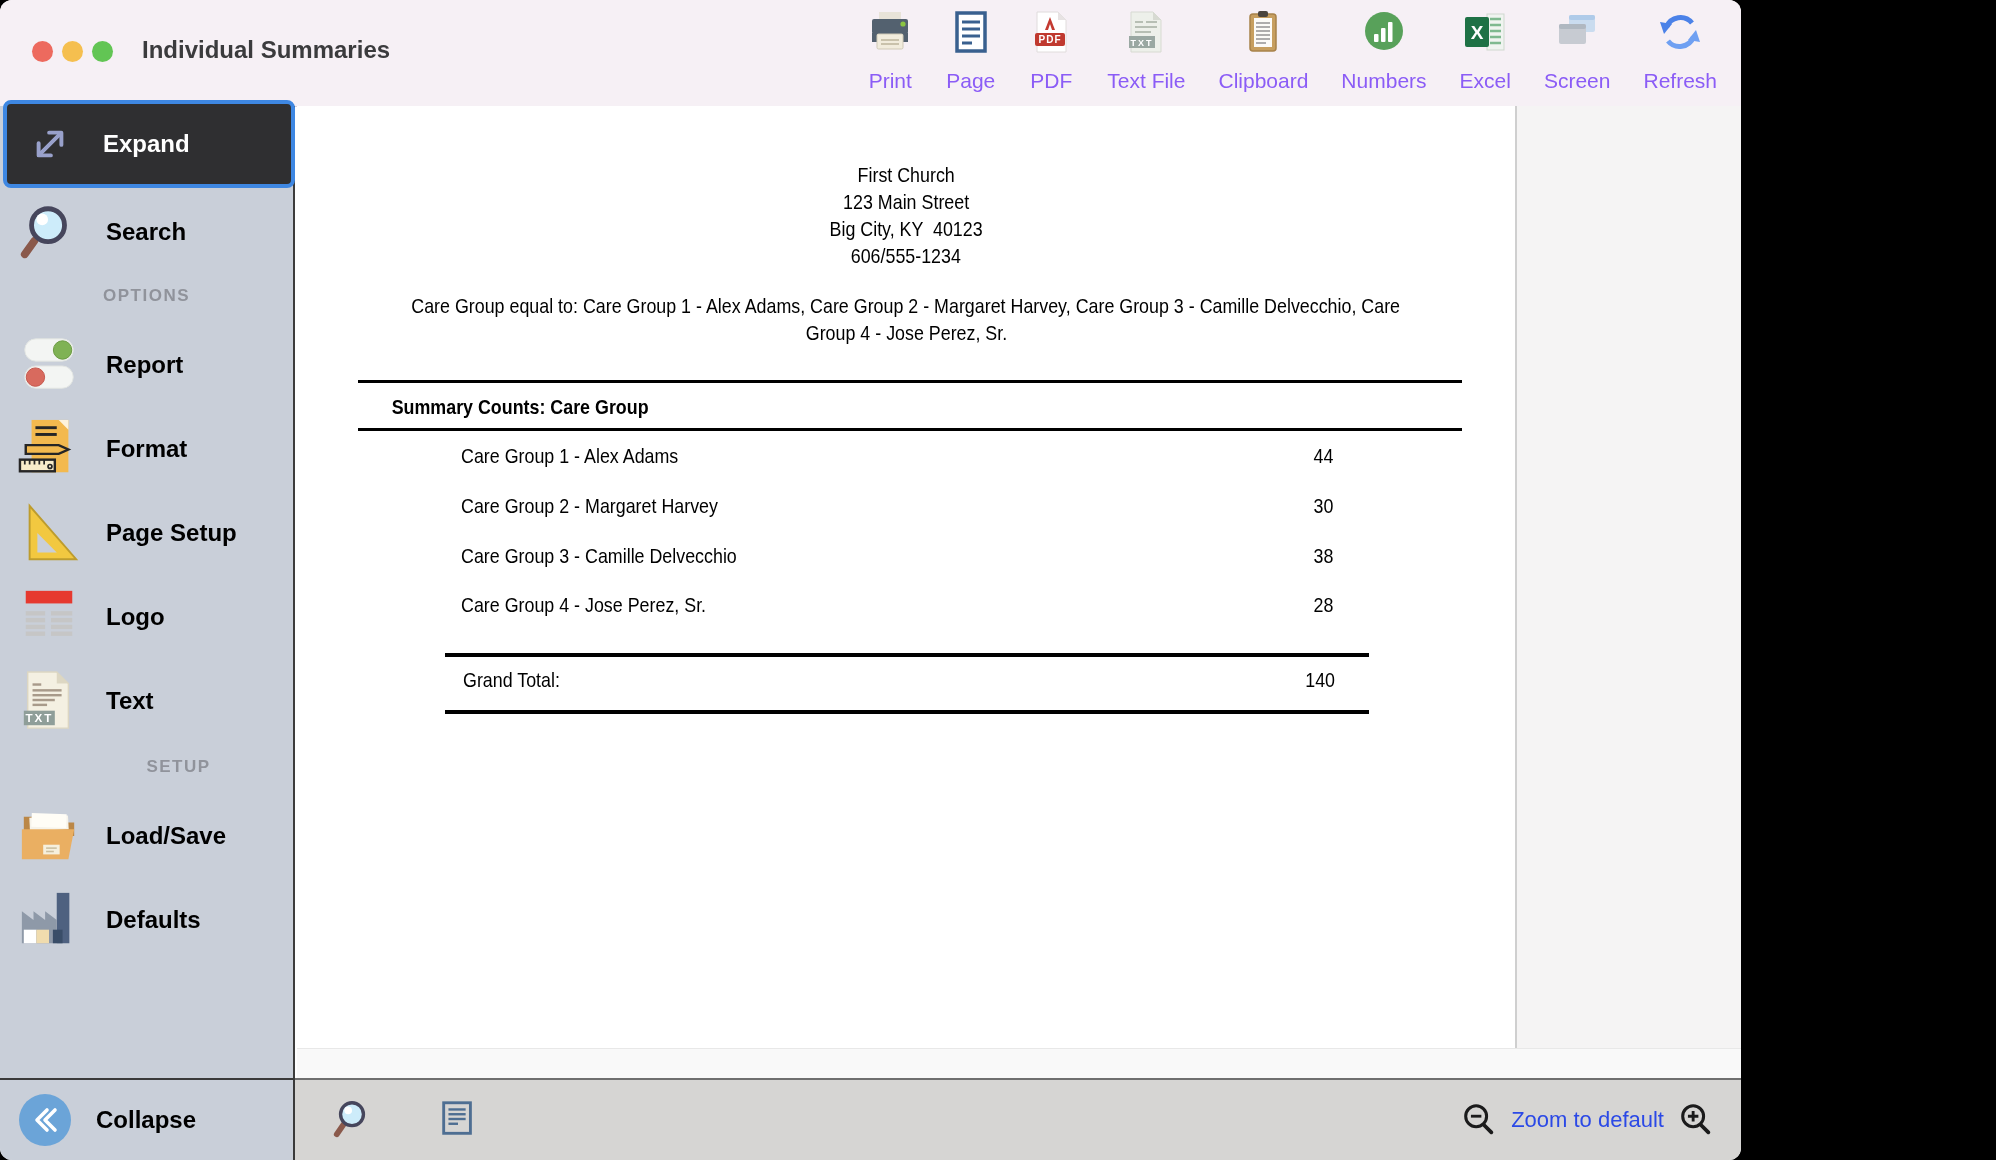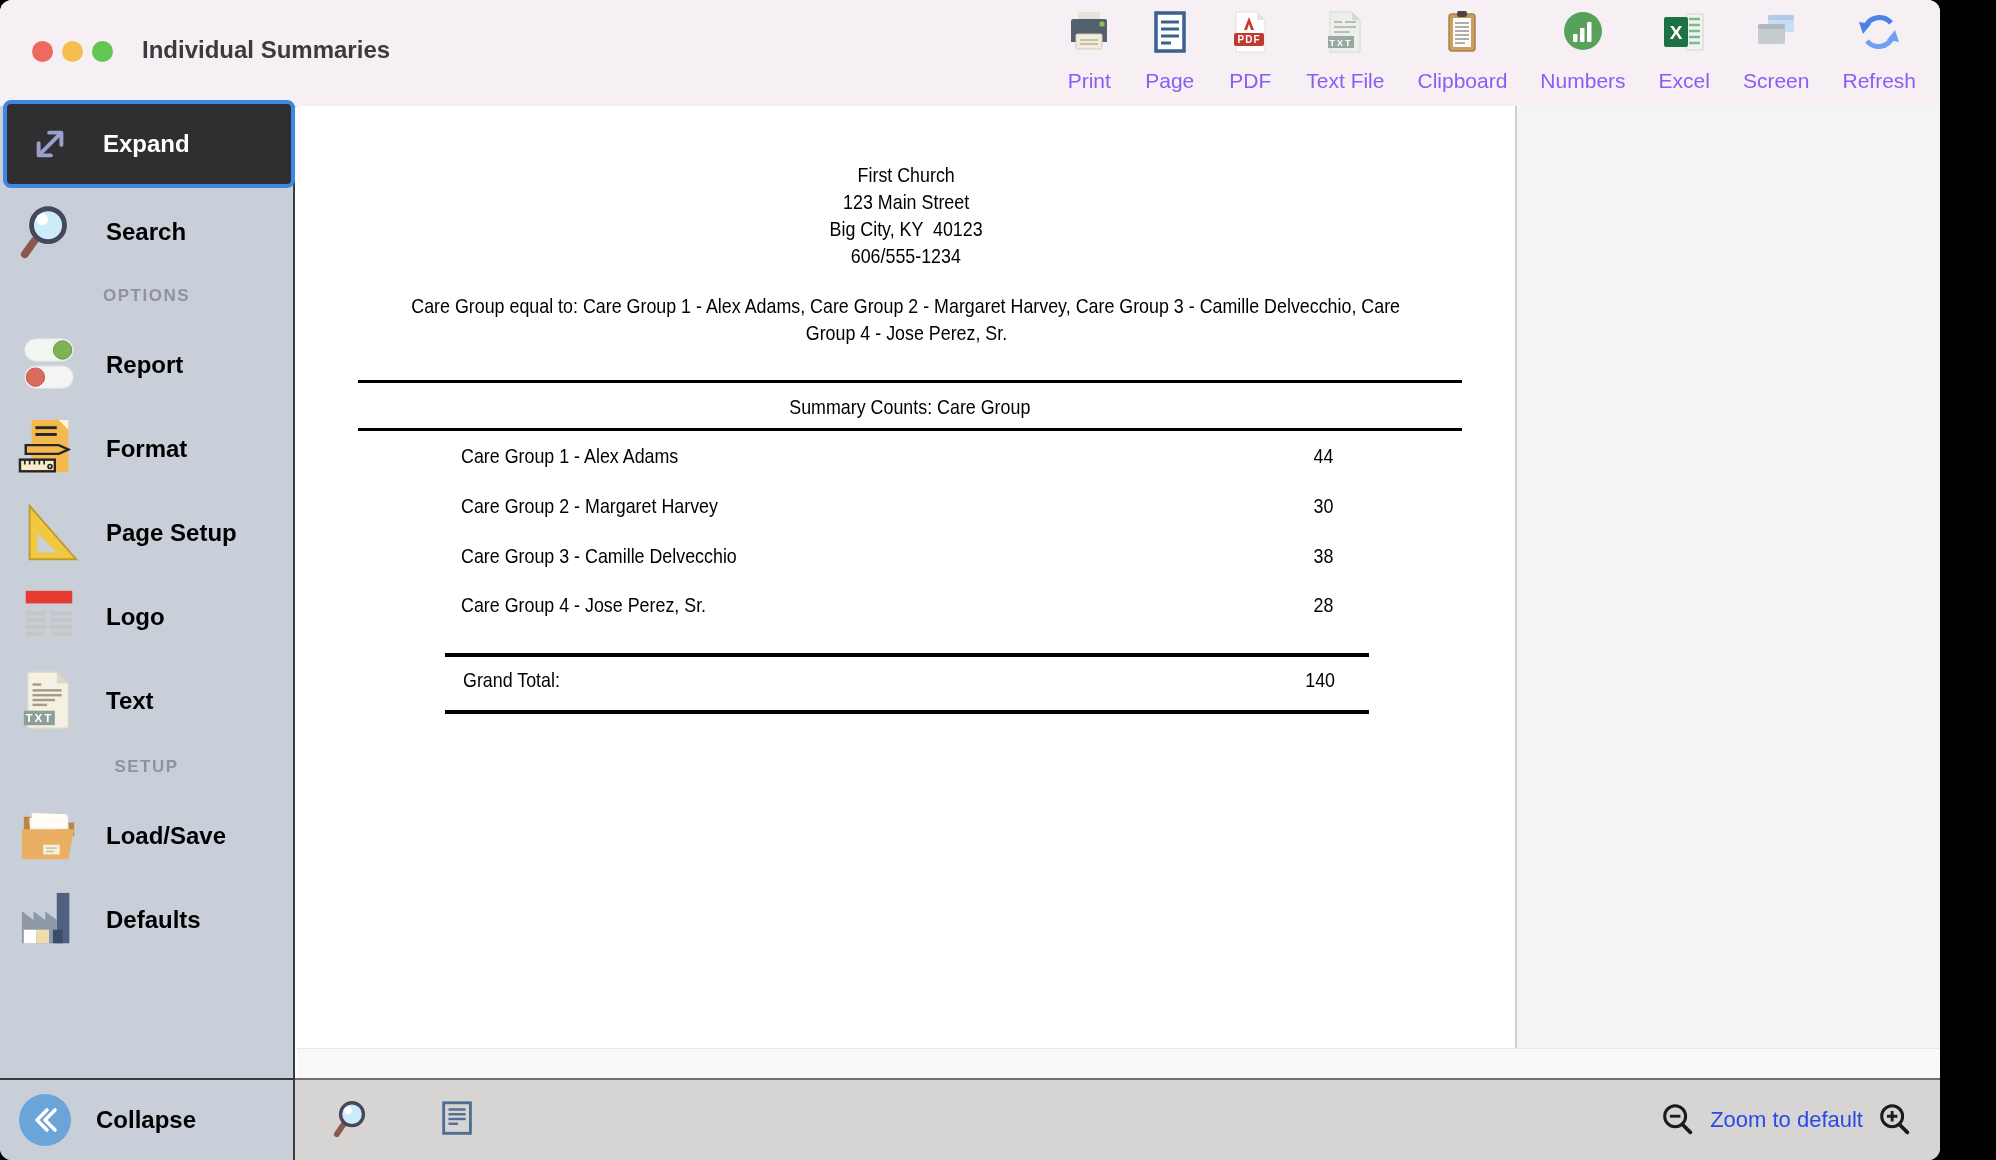--- a/index.html
+++ b/index.html
@@ -1,16 +1,16 @@
 <!DOCTYPE html>
 <html><head>
 <meta charset="utf-8">
 <style>
   html,body{margin:0;padding:0;background:#000;font-family:"Liberation Sans",sans-serif;}
-  .window{position:relative;width:1940px;height:1160px;background:#fff;border-radius:12px;overflow:hidden;}
+  .window{position:relative;width:1716px;height:1160px;background:#fff;border-radius:12px;overflow:hidden;padding-left:25px;}
 
   
   .titlebar{position:absolute;left:0;top:0;width:100%;height:106px;background:#f6f0f5;border-bottom:1px solid #d9d3d8;}
   .light{position:absolute;top:41px;width:21px;height:21px;border-radius:50%;}
   .light.red{left:32px;background:#ed6a5e;}
   .light.yellow{left:62px;background:#f5bf4f;}
   .light.green{left:92px;background:#62c554;}
   .win-title{position:absolute;left:142px;top:36px;font-size:24px;font-weight:bold;color:#3b3b3d;}
   .toolbar{position:absolute;right:24px;top:9px;display:flex;gap:33px;}
   .tb-item{display:flex;flex-direction:column;align-items:center;gap:14px;cursor:default;}
@@ -46,21 +46,21 @@
   .page-bottom-strip{position:absolute;left:297px;top:1048px;width:1699px;height:30px;background:#f9f9f9;border-top:1px solid #e8e8e8;}
 
   
   .rpt{position:absolute;color:#000;font-size:21px;}
   .cond{display:inline-block;transform:scaleX(.85);white-space:pre;}
   .o-c{transform-origin:center center;}
   .o-l{transform-origin:left center;}
   .o-r{transform-origin:right center;}
   .rpt-center{left:0;width:1218px;text-align:center;line-height:27px;}
   .hline{position:absolute;background:#000;}
-  .rpt-title{position:absolute;left:61px;width:1104px;text-align:center;font-weight:normal;}
+  .rpt-title{position:absolute;left:72px;width:1104px;text-align:left;font-weight:bold;}
   .rpt-row{position:absolute;left:61px;width:1104px;height:26px;}
   .rpt-row .row-label{position:absolute;left:103px;top:0;}
   .rpt-row .row-value{position:absolute;right:129px;top:0;}
   .gt-row{position:absolute;left:148px;width:924px;height:26px;}
   .gt-row .row-label{position:absolute;left:18px;top:0;}
   .gt-row .row-value{position:absolute;right:34px;top:0;}
 </style>
 </head>
 <body>
 
@@ -337,21 +337,21 @@
             <line x1="15" y1="31" x2="38" y2="31"></line>
             <line x1="15" y1="36" x2="30" y2="36"></line>
           </g>
           <rect x="6" y="42" width="32" height="15" fill="#8f9e99"></rect>
           <text x="22" y="54" font-size="12" font-weight="bold" fill="#fff" text-anchor="middle" letter-spacing="2">TXT</text>
         </svg>
       </div>
       <div class="sb-label">Text</div>
     </div>
 
-    <div class="sb-header" style="top:651px;">SETUP</div>
+    <div class="sb-header" style="top:651px;margin-left:32px;">SETUP</div>
 
     <div class="sb-item" style="top:694px;">
       <div class="sb-icon">
         <svg width="62" height="62" viewBox="0 0 64 64">
           <path d="M6 12 h20 l5 6 h27 v14 h-52 z" fill="#bb8746"></path>
           <rect x="12" y="12" width="40" height="14" fill="#f6f3ea" transform="rotate(-3 32 19)"></rect>
           <rect x="14" y="9" width="36" height="14" fill="#fffdf6" transform="rotate(2 32 16)"></rect>
           <path d="M4 25 h54 l-6 31 h-48 z" fill="#eaaf62"></path>
           <rect x="26" y="41" width="17" height="10" fill="#f6f0dd"></rect>
           <line x1="29" y1="44.5" x2="40" y2="44.5" stroke="#cbbf9f" stroke-width="1.6"></line>

